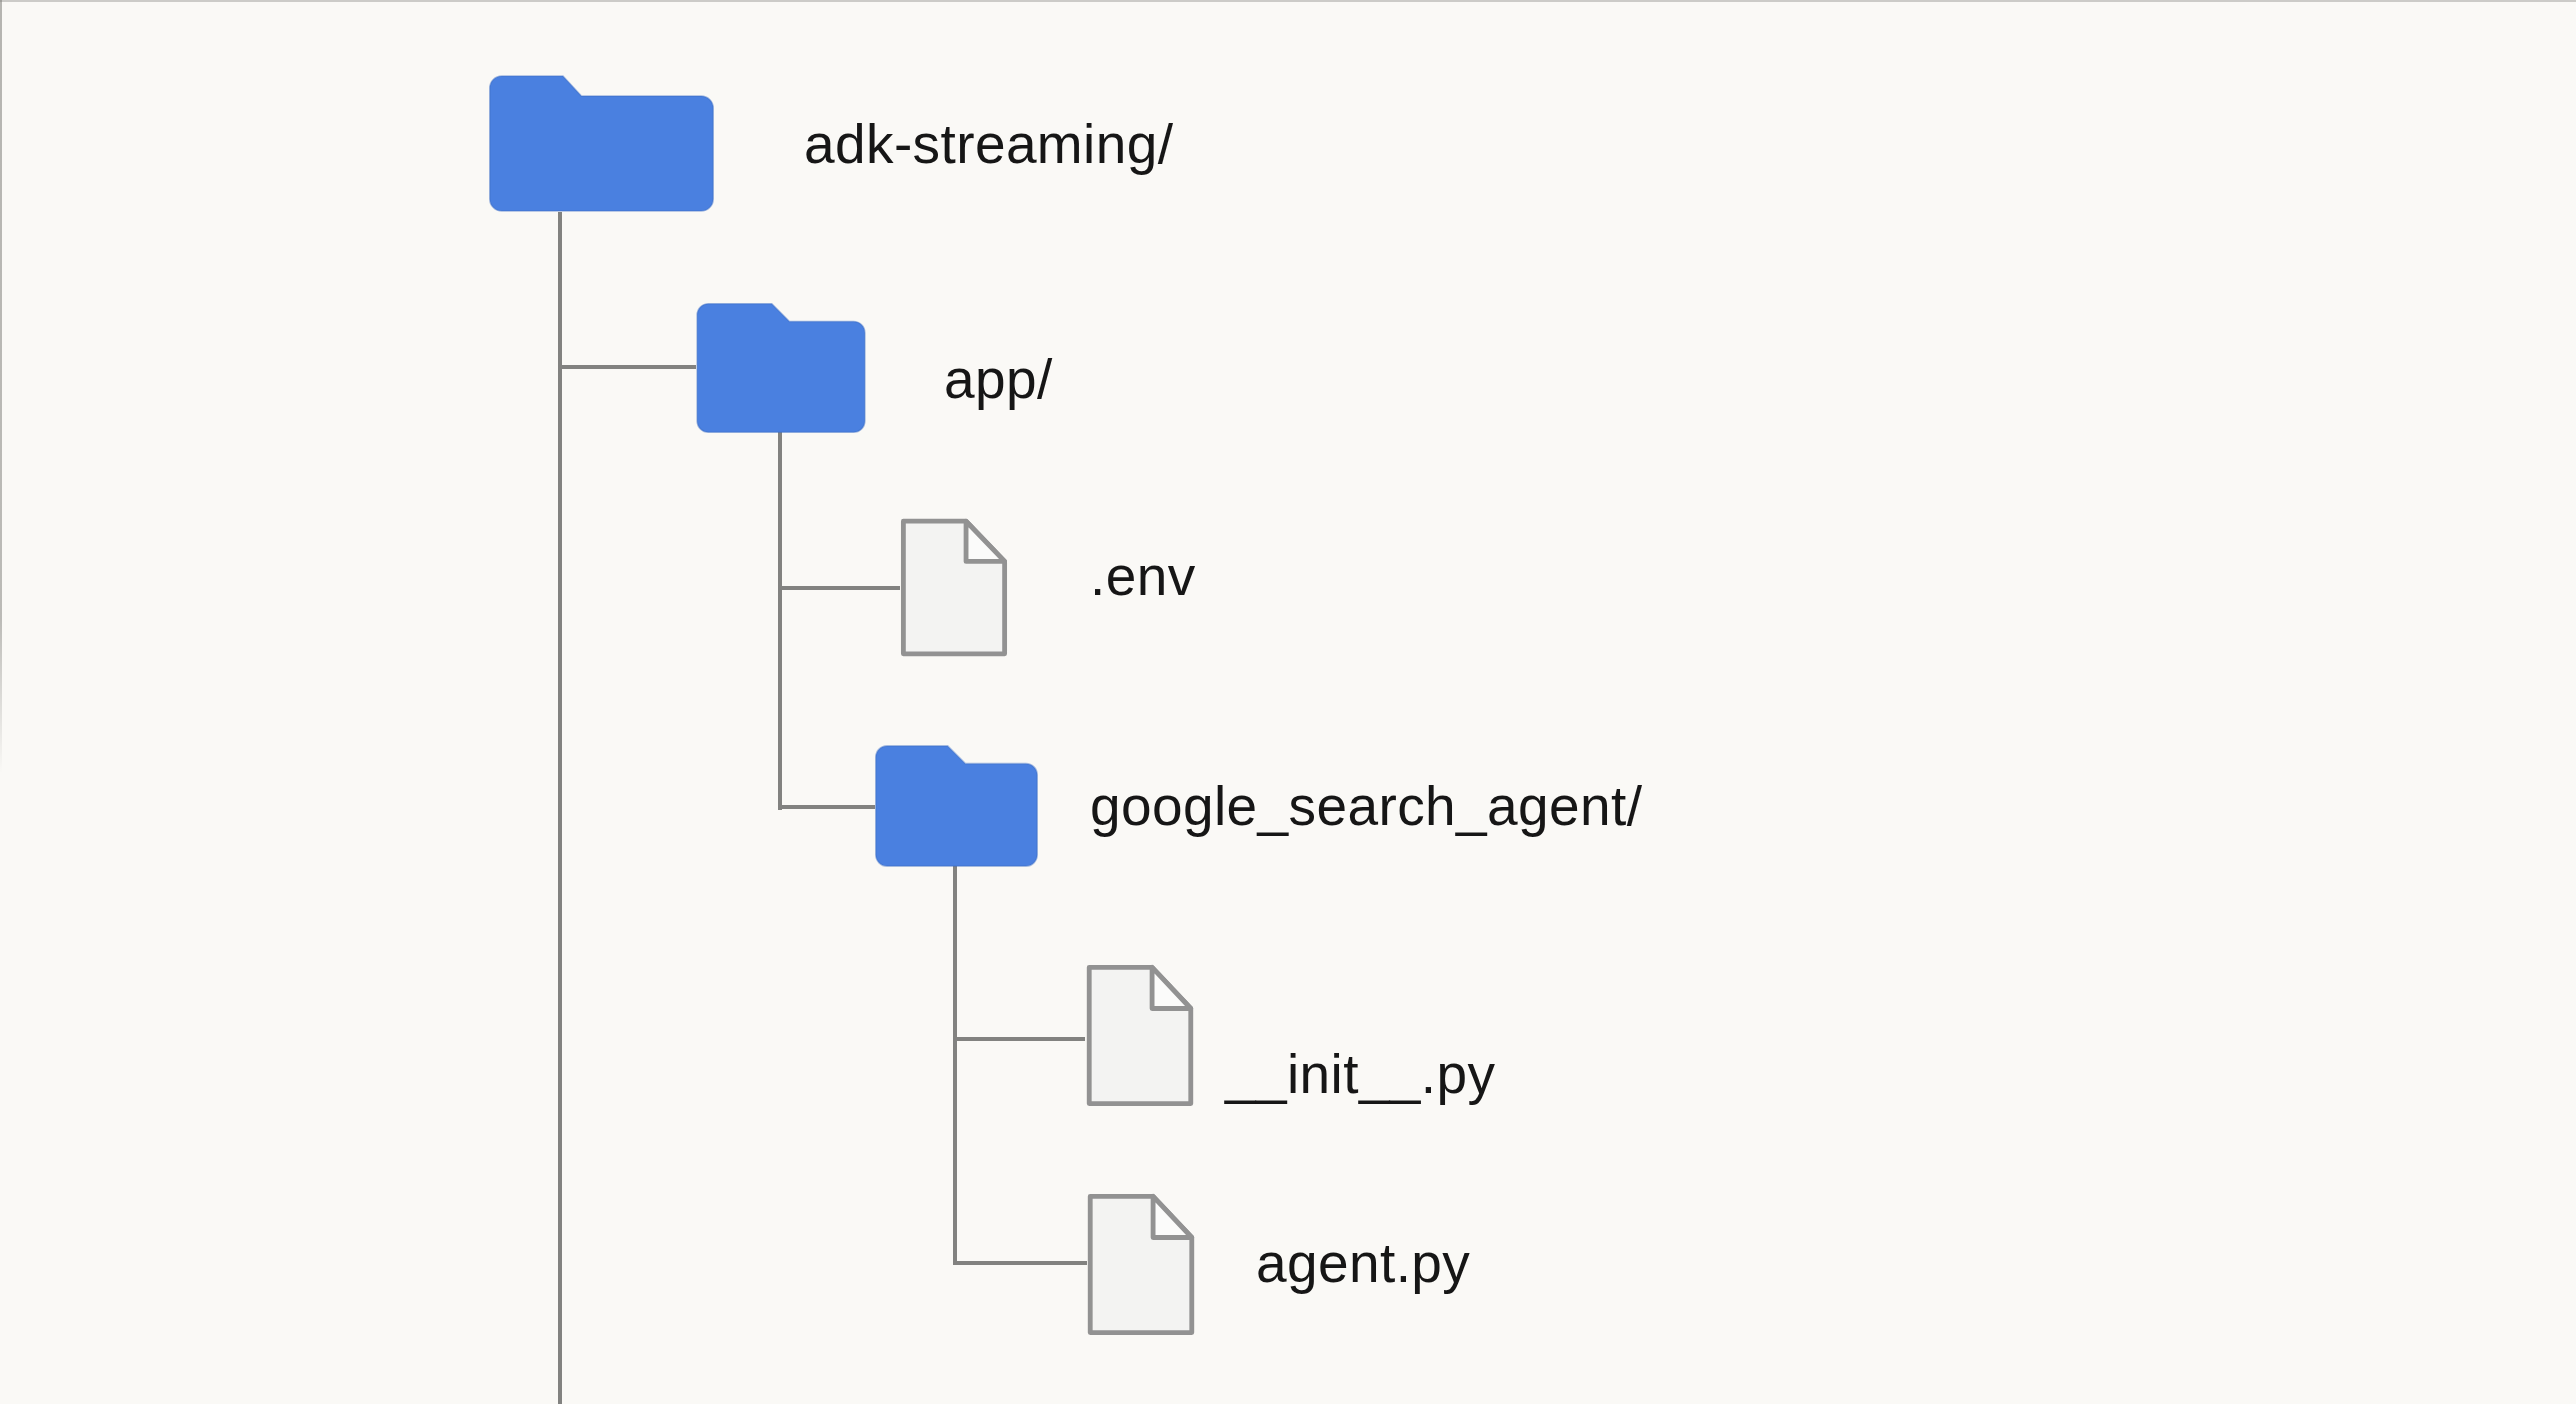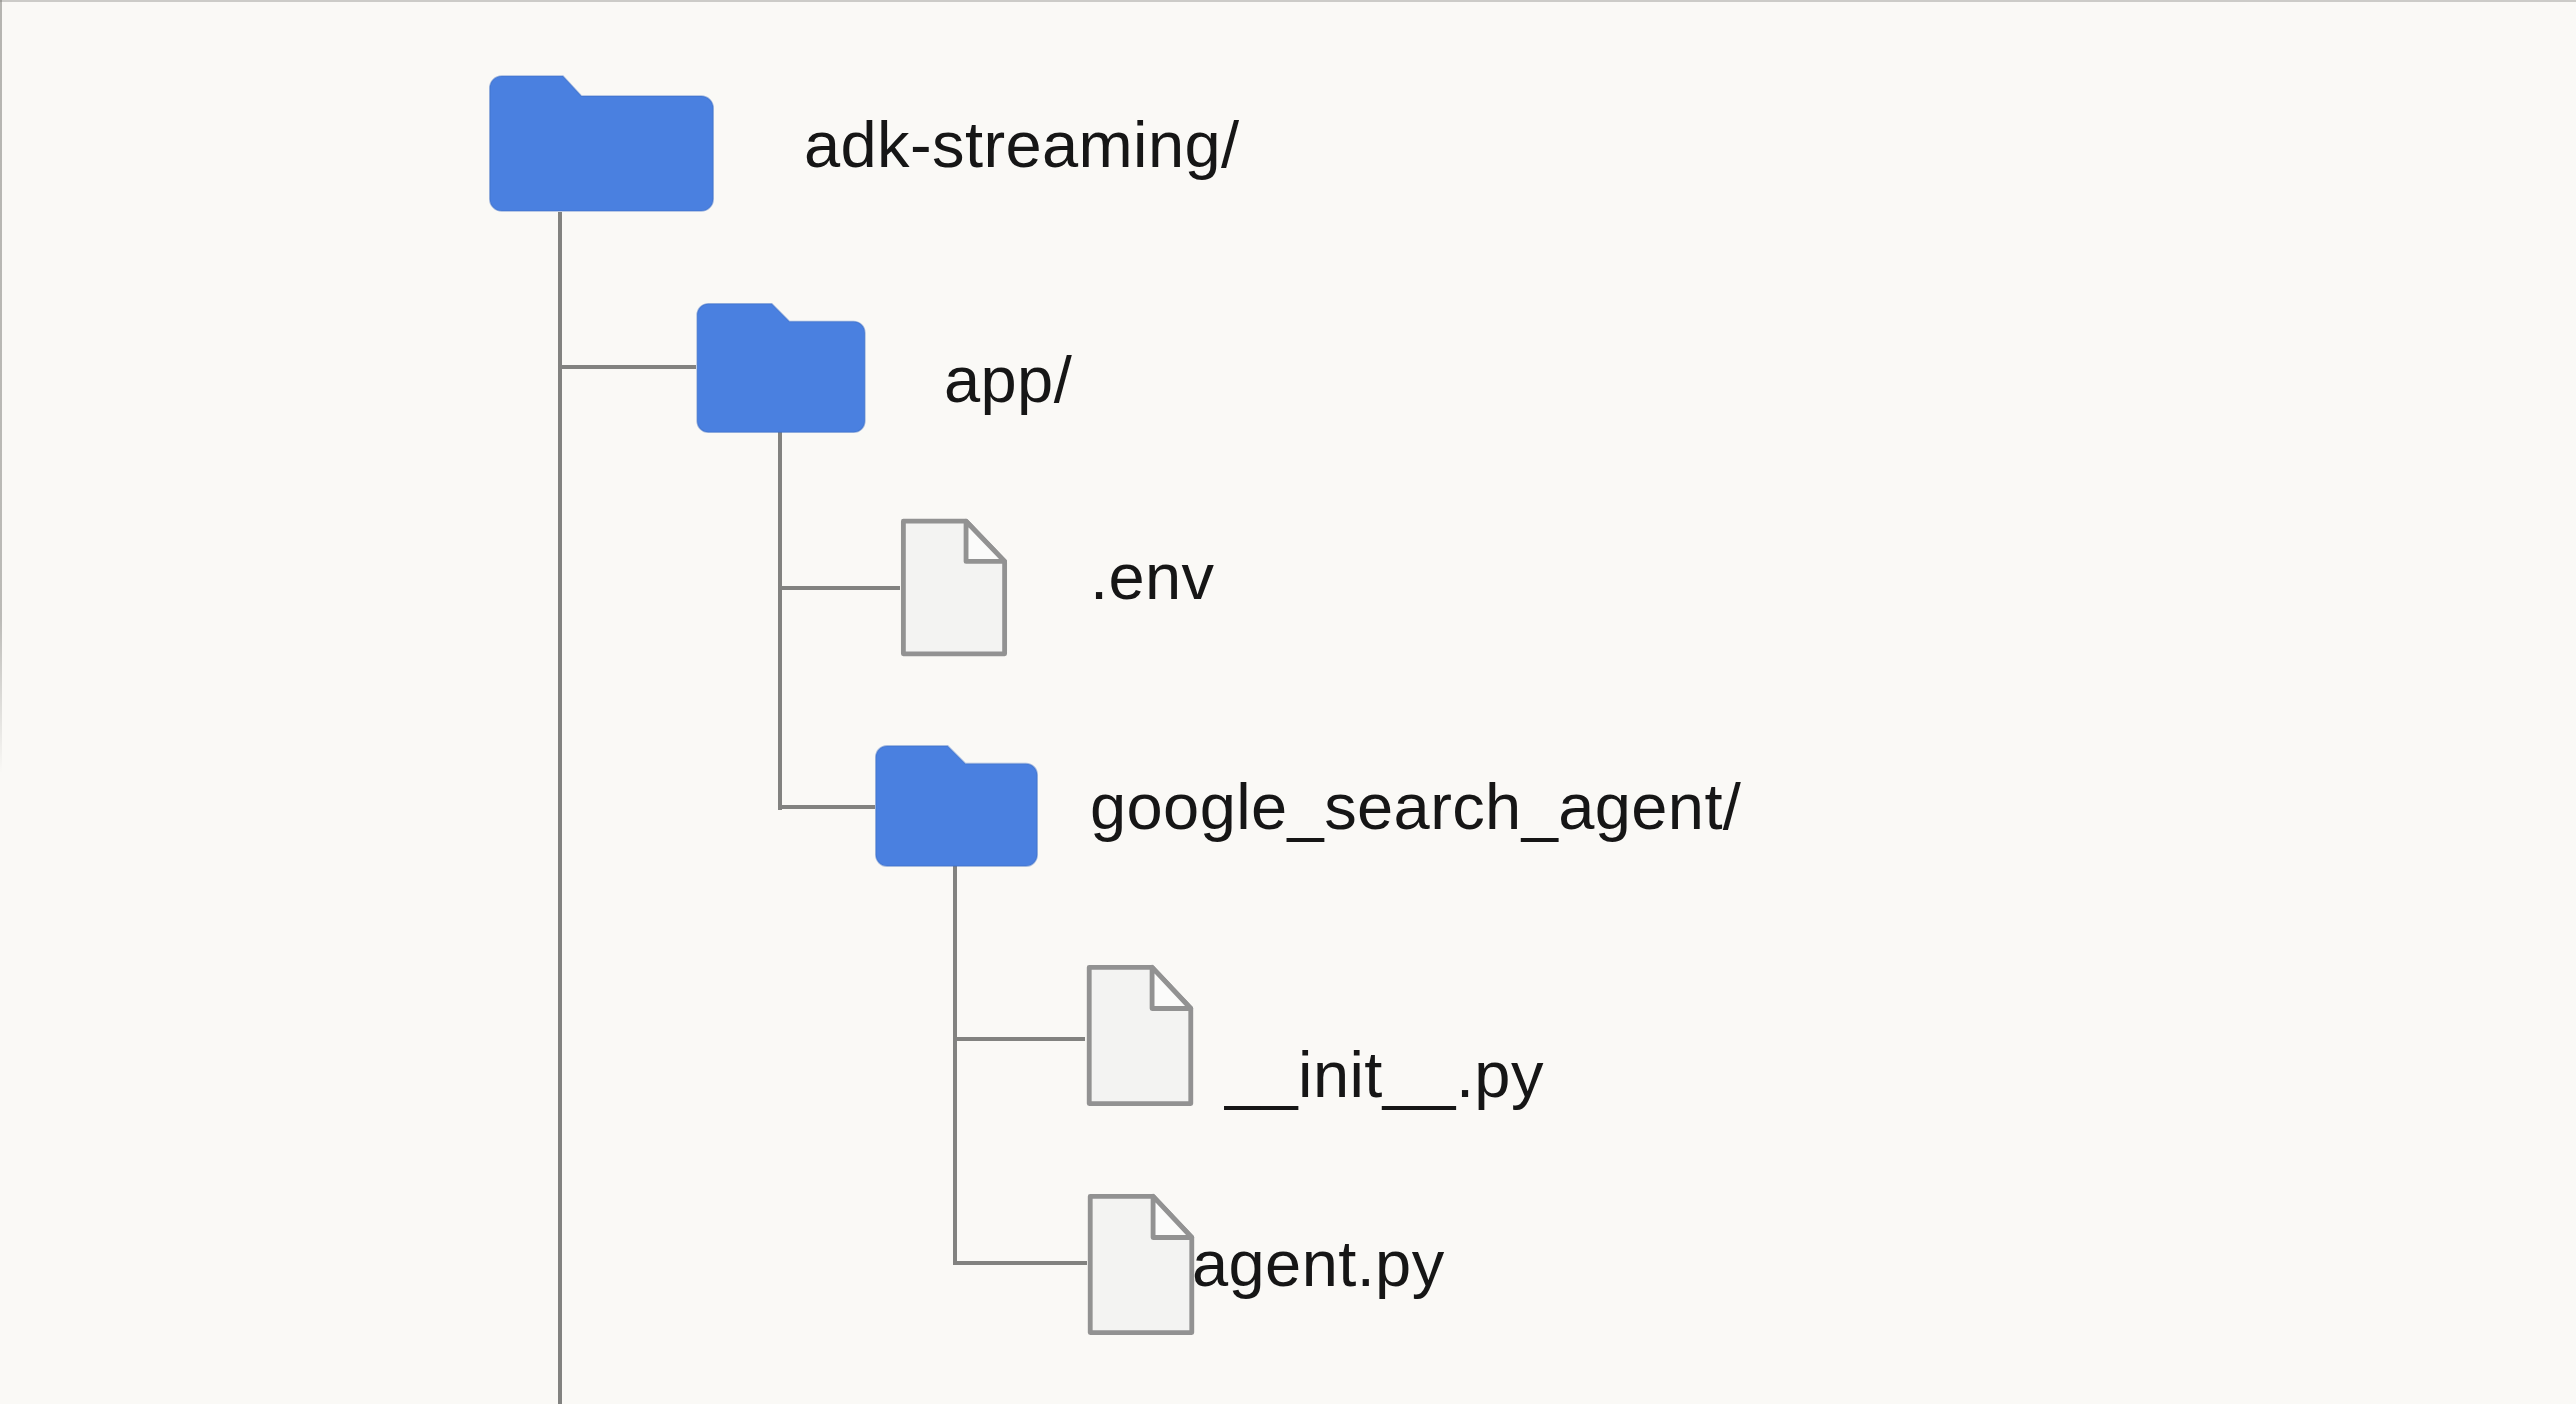--- a/index.html
+++ b/index.html
@@ -58,21 +58,21 @@
   }
   .file-fold{
     fill:var(--file-fold-fill);
     stroke:var(--file-border);
     stroke-width:6;
     stroke-linejoin:round;
   }
   .node-label{
     position:absolute;
     transform:translateY(-52%);
-    font-size:65px;
+    font-size:55px;
     letter-spacing:0.4px;
     color:var(--text);
     white-space:nowrap;
     line-height:1;
   }
 </style>
 </head>
 <body>
 
 <div class="canvas">
@@ -131,17 +131,17 @@
       <path class="file-fold" d="M82,4 V55 H130 Z"></path>
     </svg>
     <div class="node-label" style="left:1225px;top:1076px">__init__.py</div>
   </div>
 
   <div>
     <svg class="icon" style="left:1087px;top:1193px" width="108" height="143" viewBox="0 0 134 177">
       <path class="file-body" d="M4,4 H82 L130,55 V173 H4 Z"></path>
       <path class="file-fold" d="M82,4 V55 H130 Z"></path>
     </svg>
-    <div class="node-label" style="left:1192px;top:1265px">agent.py</div>
+    <div class="node-label" style="left:1256px;top:1265px">agent.py</div>
   </div>
 
 </div>
 
 
 </body></html>

